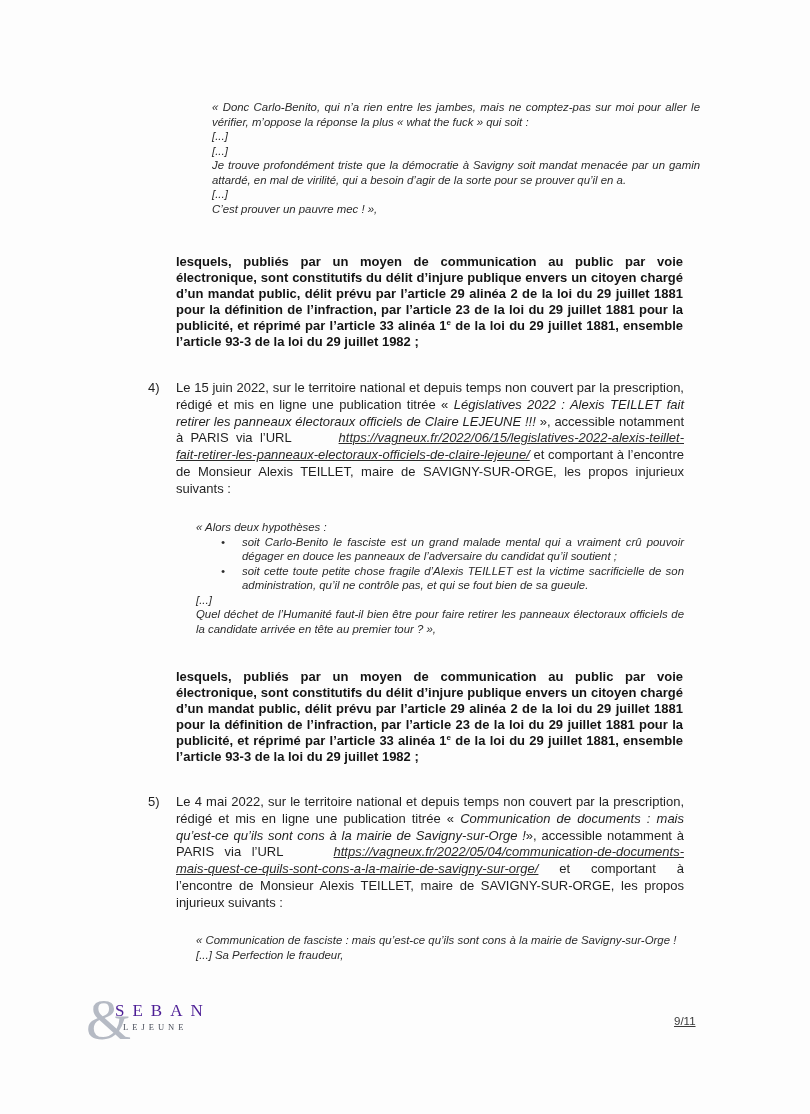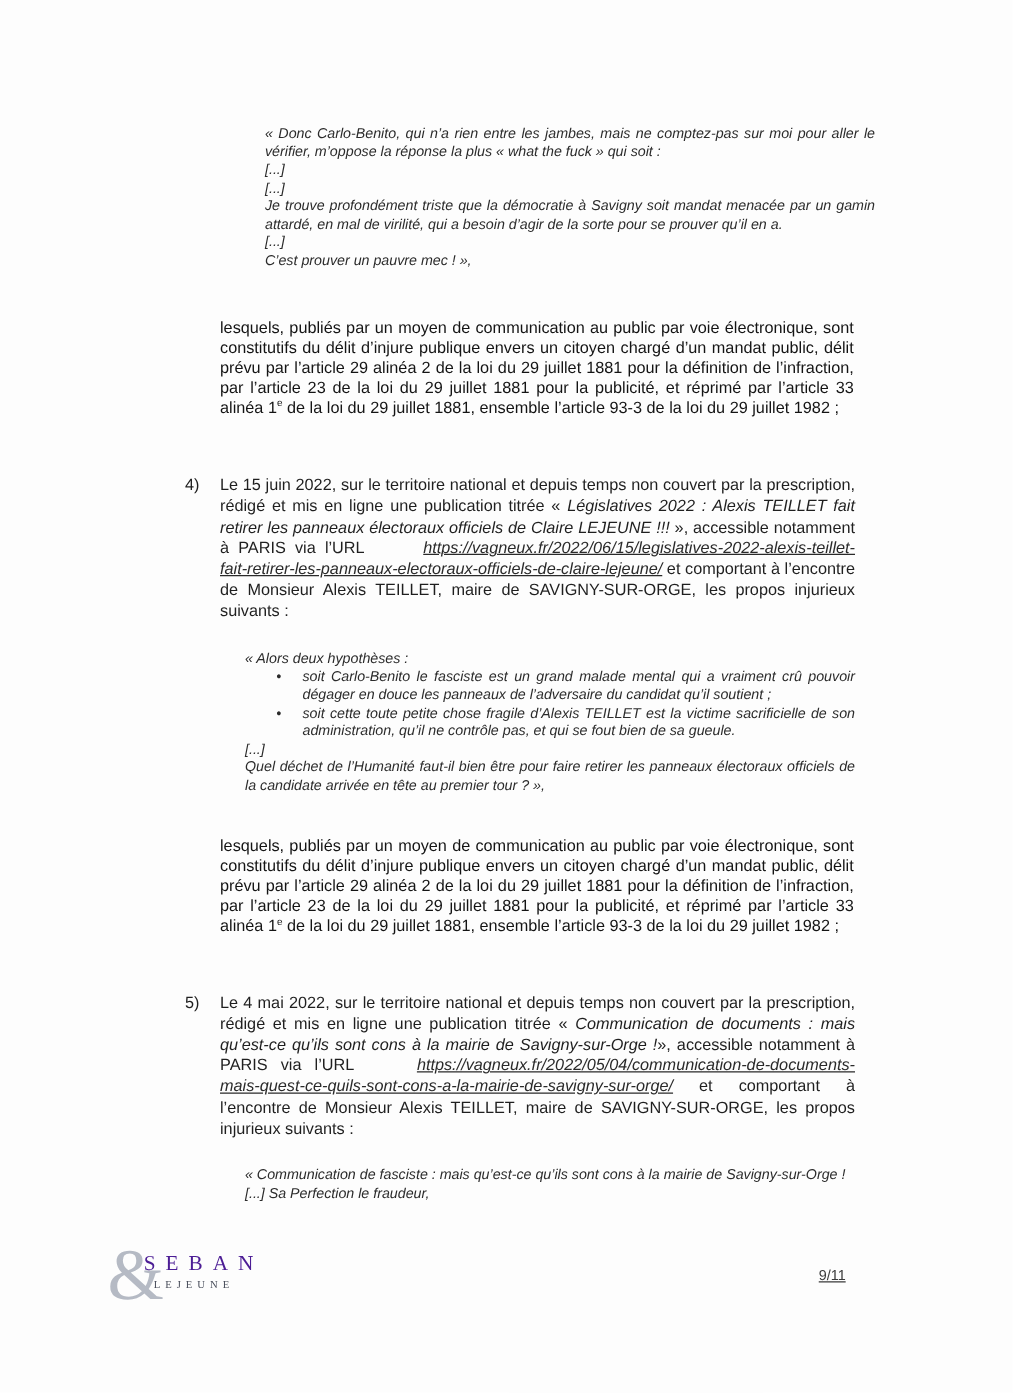--- a/index.html
+++ b/index.html
@@ -33,21 +33,21 @@
 
   .bullet-row { display: flex; padding-left: 25px; }
   .bullet { flex: 0 0 21px; }
   .bullet-text { flex: 1 1 auto; text-align: justify; }
 
   
   .bold-para {
     position: absolute;
     left: 176px;
     width: 507px;
-    font-weight: 400;
+    font-weight: 700;
     font-size: 13px;
     line-height: 15.9px;
     text-align: justify;
     color: #141414;
   }
   #bold1 { top: 254px; }
   #bold2 { top: 669px; }
   .bold-para sup { font-size: 8px; line-height: 0; }
 
   
@@ -93,21 +93,21 @@
   .logo .sub {
     position: absolute;
     left: 37px; top: 25px;
     font-size: 8.5px;
     letter-spacing: 4px;
     color: #474c59;
   }
 
   .page-number {
     position: absolute;
-    left: 655px;
+    left: 674px;
     top: 1015px;
     font-size: 11.5px;
     color: #3a3a3a;
     text-decoration: underline;
   }
 </style>
 </head>
 <body>
 
 <div class="page">

